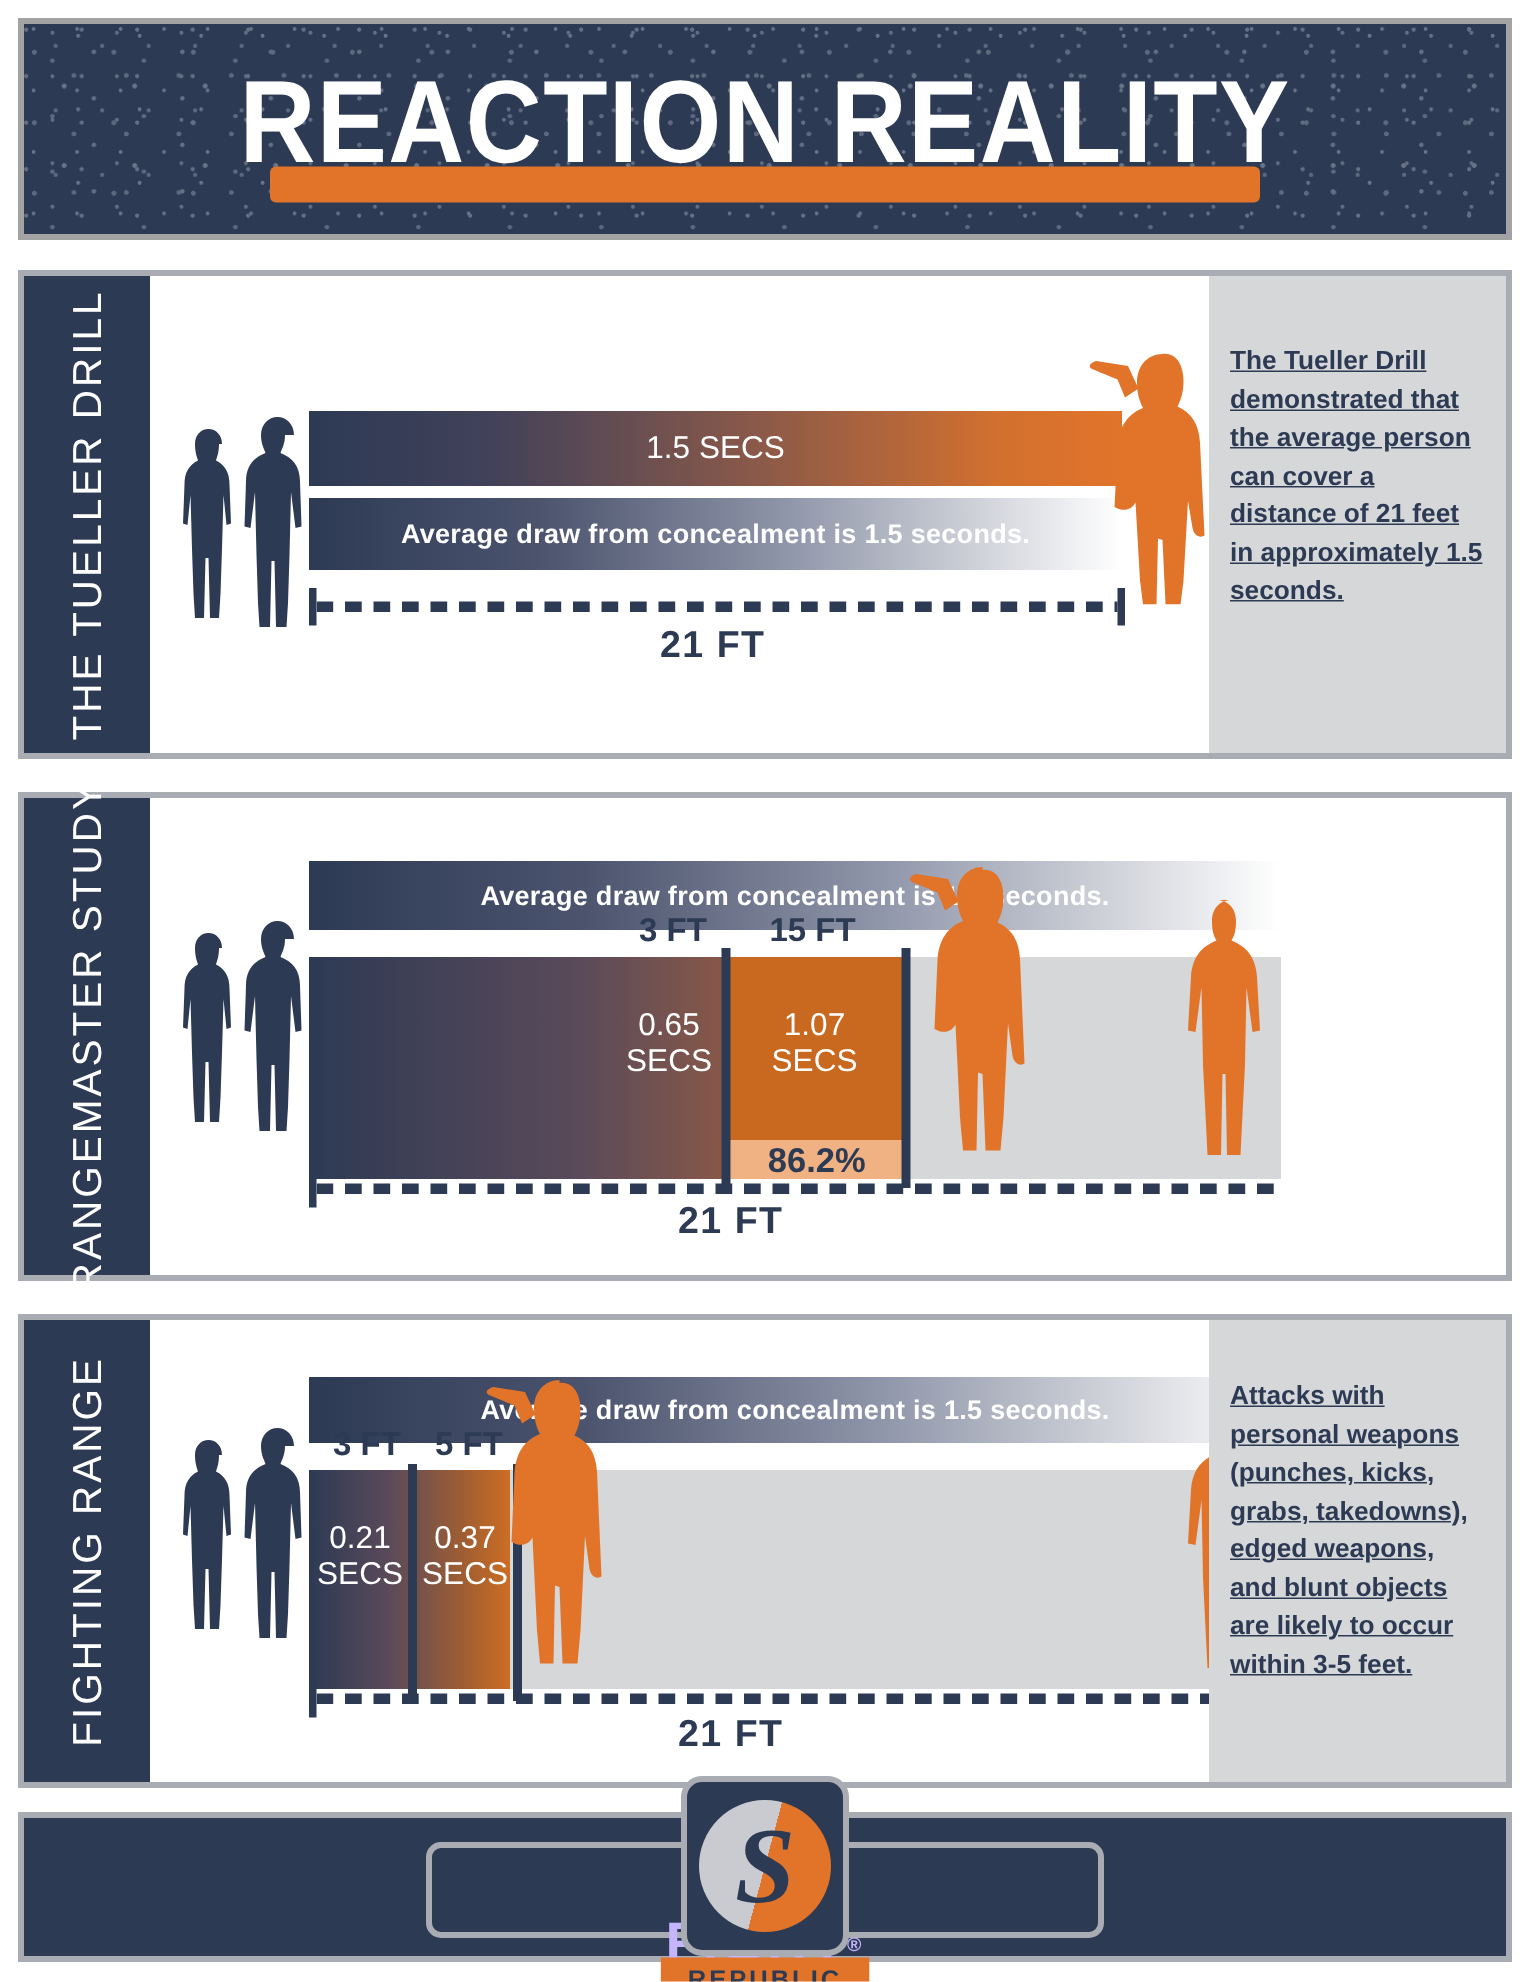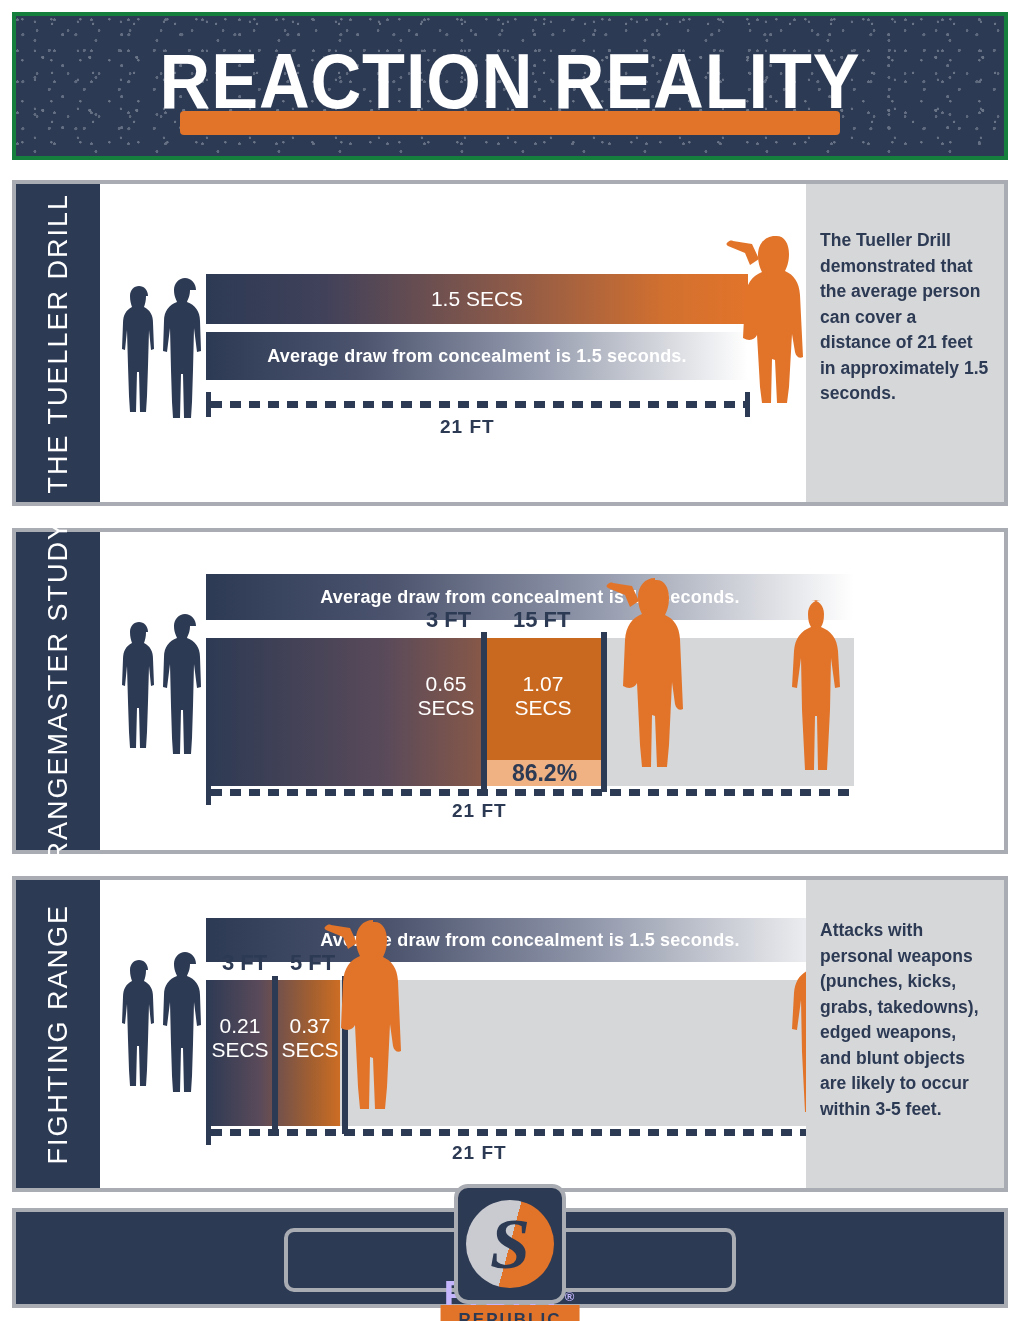--- a/index.html
+++ b/index.html
@@ -4,21 +4,21 @@
 <style>
   html,body{margin:0;padding:0;background:#ffffff;}
   body{
     width:1020px;height:1321px;position:relative;overflow:hidden;
     font-family:"Liberation Sans","DejaVu Sans",sans-serif;
     -webkit-font-smoothing:antialiased;
   }
   
   .header{
     position:absolute;left:12px;top:12px;width:996px;height:148px;
-    background:#2d3a54;border:4px solid #15803d;box-sizing:border-box;
+    background:#2d3a54;border:4px solid #a3a3a3;box-sizing:border-box;
     overflow:hidden;
   }
   .header .speckle{
     position:absolute;inset:0;opacity:.45;
     background-image:
       radial-gradient(circle at 4% 12%, #aab1bd 0 1.2px, transparent 1.6px),
       radial-gradient(circle at 13% 40%, #9aa3b2 0 1.4px, transparent 1.8px),
       radial-gradient(circle at 22% 8%, #b4bac6 0 1px, transparent 1.5px),
       radial-gradient(circle at 31% 66%, #9aa3b2 0 1.3px, transparent 1.7px),
       radial-gradient(circle at 44% 20%, #aab1bd 0 1.1px, transparent 1.5px),
@@ -56,21 +56,21 @@
   }
   .panel-label span{
     writing-mode:vertical-rl;transform:rotate(180deg);
     font-size:27px;font-weight:400;letter-spacing:2px;white-space:nowrap;
     font-family:"Liberation Sans Narrow","Liberation Sans",sans-serif;
   }
   .panel-stage{flex:1 1 auto;position:relative;background:#ffffff;overflow:hidden;}
   .panel-note{
     width:198px;flex:0 0 198px;background:#d6d7d9;
     color:#2d3a54;font-size:17.5px;line-height:1.46;font-weight:600;
-    padding:44px 12px 10px 14px;box-sizing:border-box;
+    padding:44px 12px 10px 14px;box-sizing:border-box;text-decoration:underline;
   }
   #panel-3 .panel-note{padding-top:38px;}
 
   
   .sil{position:absolute;bottom:0;}
   .defender-pair{left:18px;bottom:66px;width:100px;height:160px;}
   .attacker{position:absolute;}
   .bystander{position:absolute;}
 
   
@@ -85,21 +85,21 @@
   .divider{position:absolute;width:6px;background:#2d3a54;}
   .ft-tag{position:absolute;color:#2d3a54;font-size:22px;font-weight:600;}
   .secs{position:absolute;color:#ffffff;font-size:21px;line-height:1.12;text-align:center;font-weight:400;}
   .pct-band{position:absolute;background:#f0b183;color:#2d3a54;font-size:23px;
             display:flex;align-items:center;justify-content:center;font-weight:600;}
 
   .dotline{position:absolute;height:7px;
     background-image:linear-gradient(90deg,#2d3a54 0 11px,transparent 11px 19px);
     background-size:19px 7px;background-repeat:repeat-x;}
   .tickcap{position:absolute;width:5px;height:25px;background:#2d3a54;}
-  .ftlabel{position:absolute;color:#2d3a54;font-size:19px;font-weight:600;letter-spacing:1px;}
+  .ftlabel{position:absolute;color:#2d3a54;font-size:25px;font-weight:600;letter-spacing:1px;}
 
   
   .footer{
     position:absolute;left:12px;top:1208px;width:996px;height:100px;
     background:#2d3a54;border:4px solid #a9adb3;box-sizing:border-box;
   }
   .logo-plate{
     position:absolute;left:50%;transform:translateX(-50%);top:16px;
     width:452px;height:64px;border:4px solid #a9adb3;border-radius:10px;
     box-sizing:border-box;display:flex;align-items:center;justify-content:space-between;

